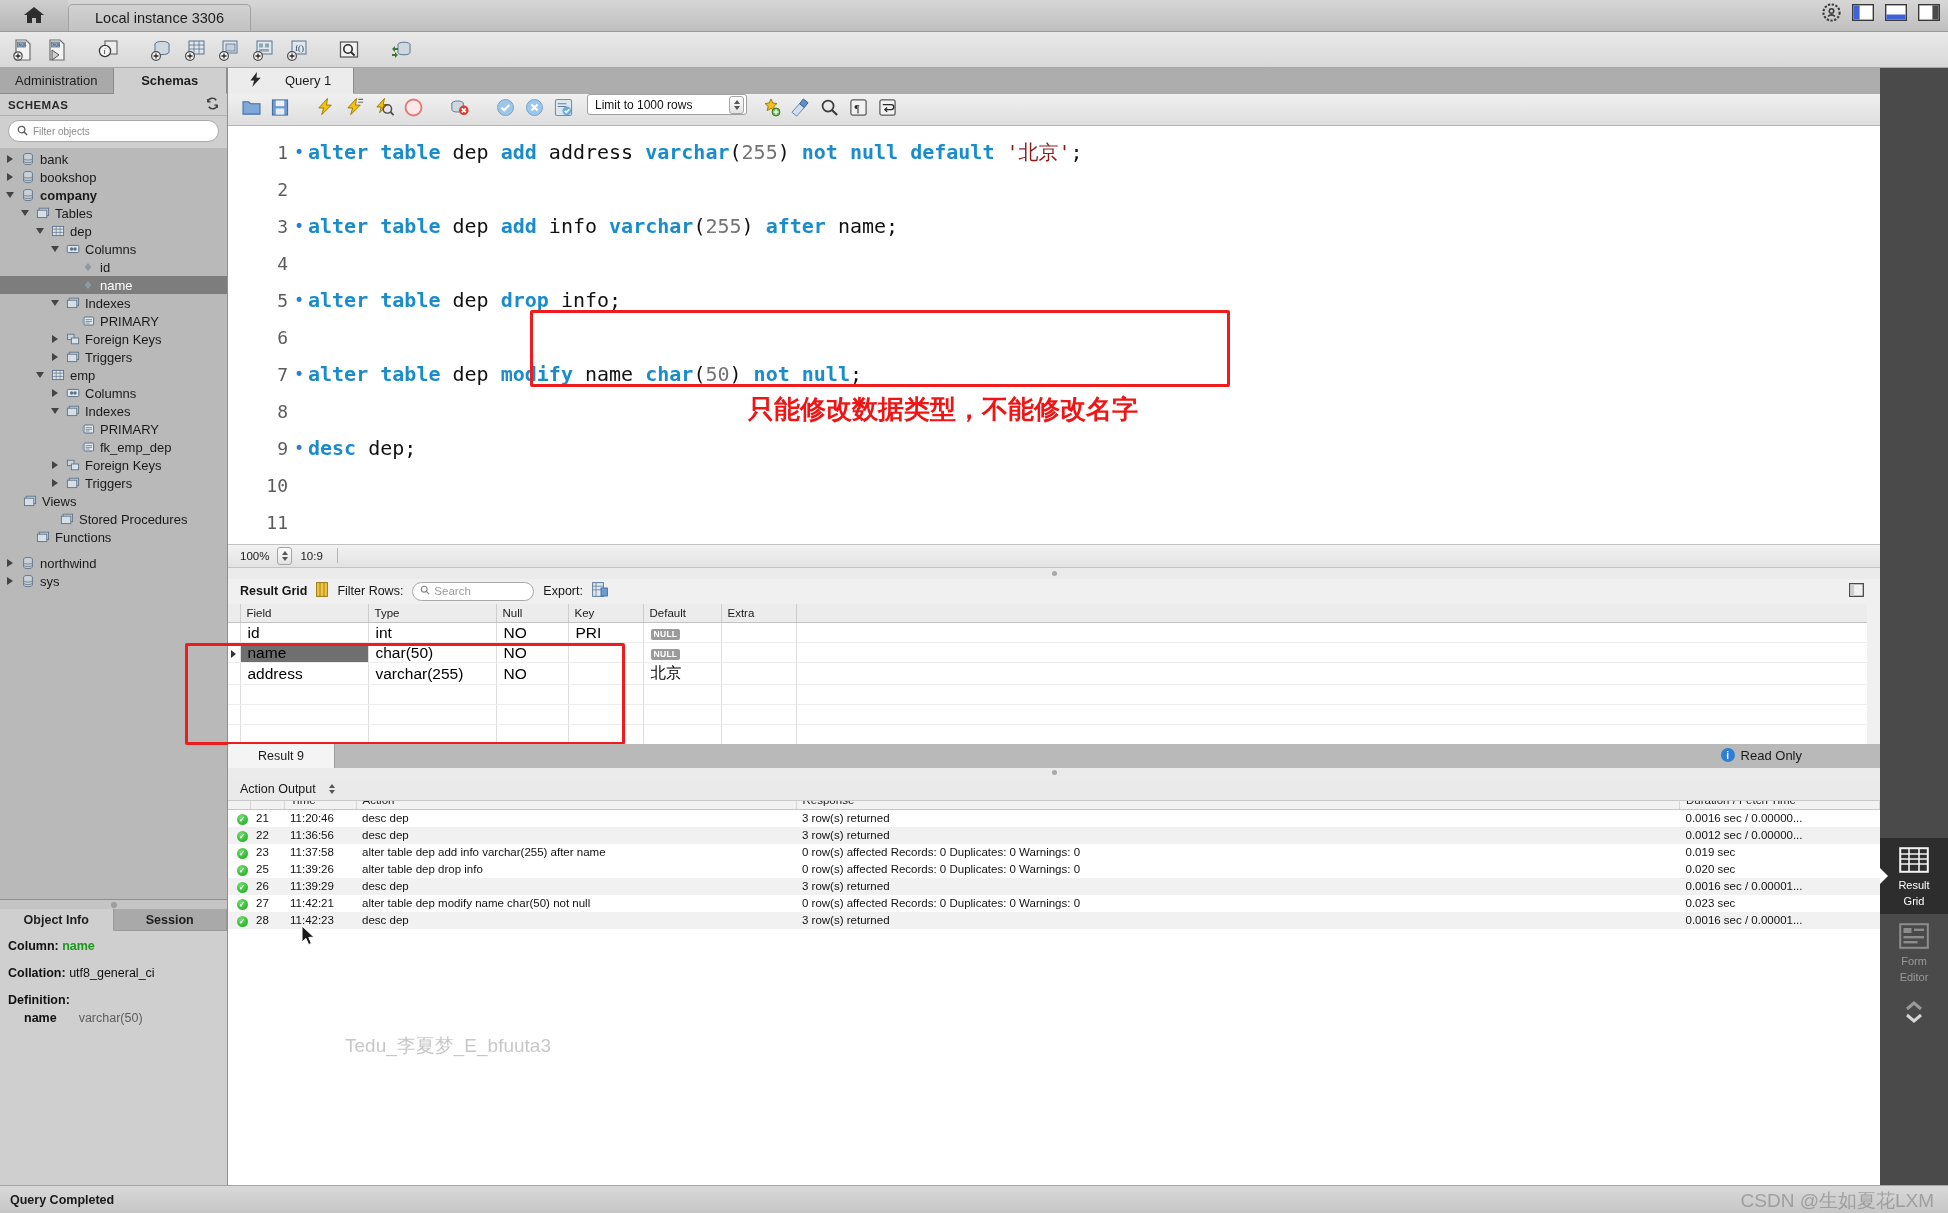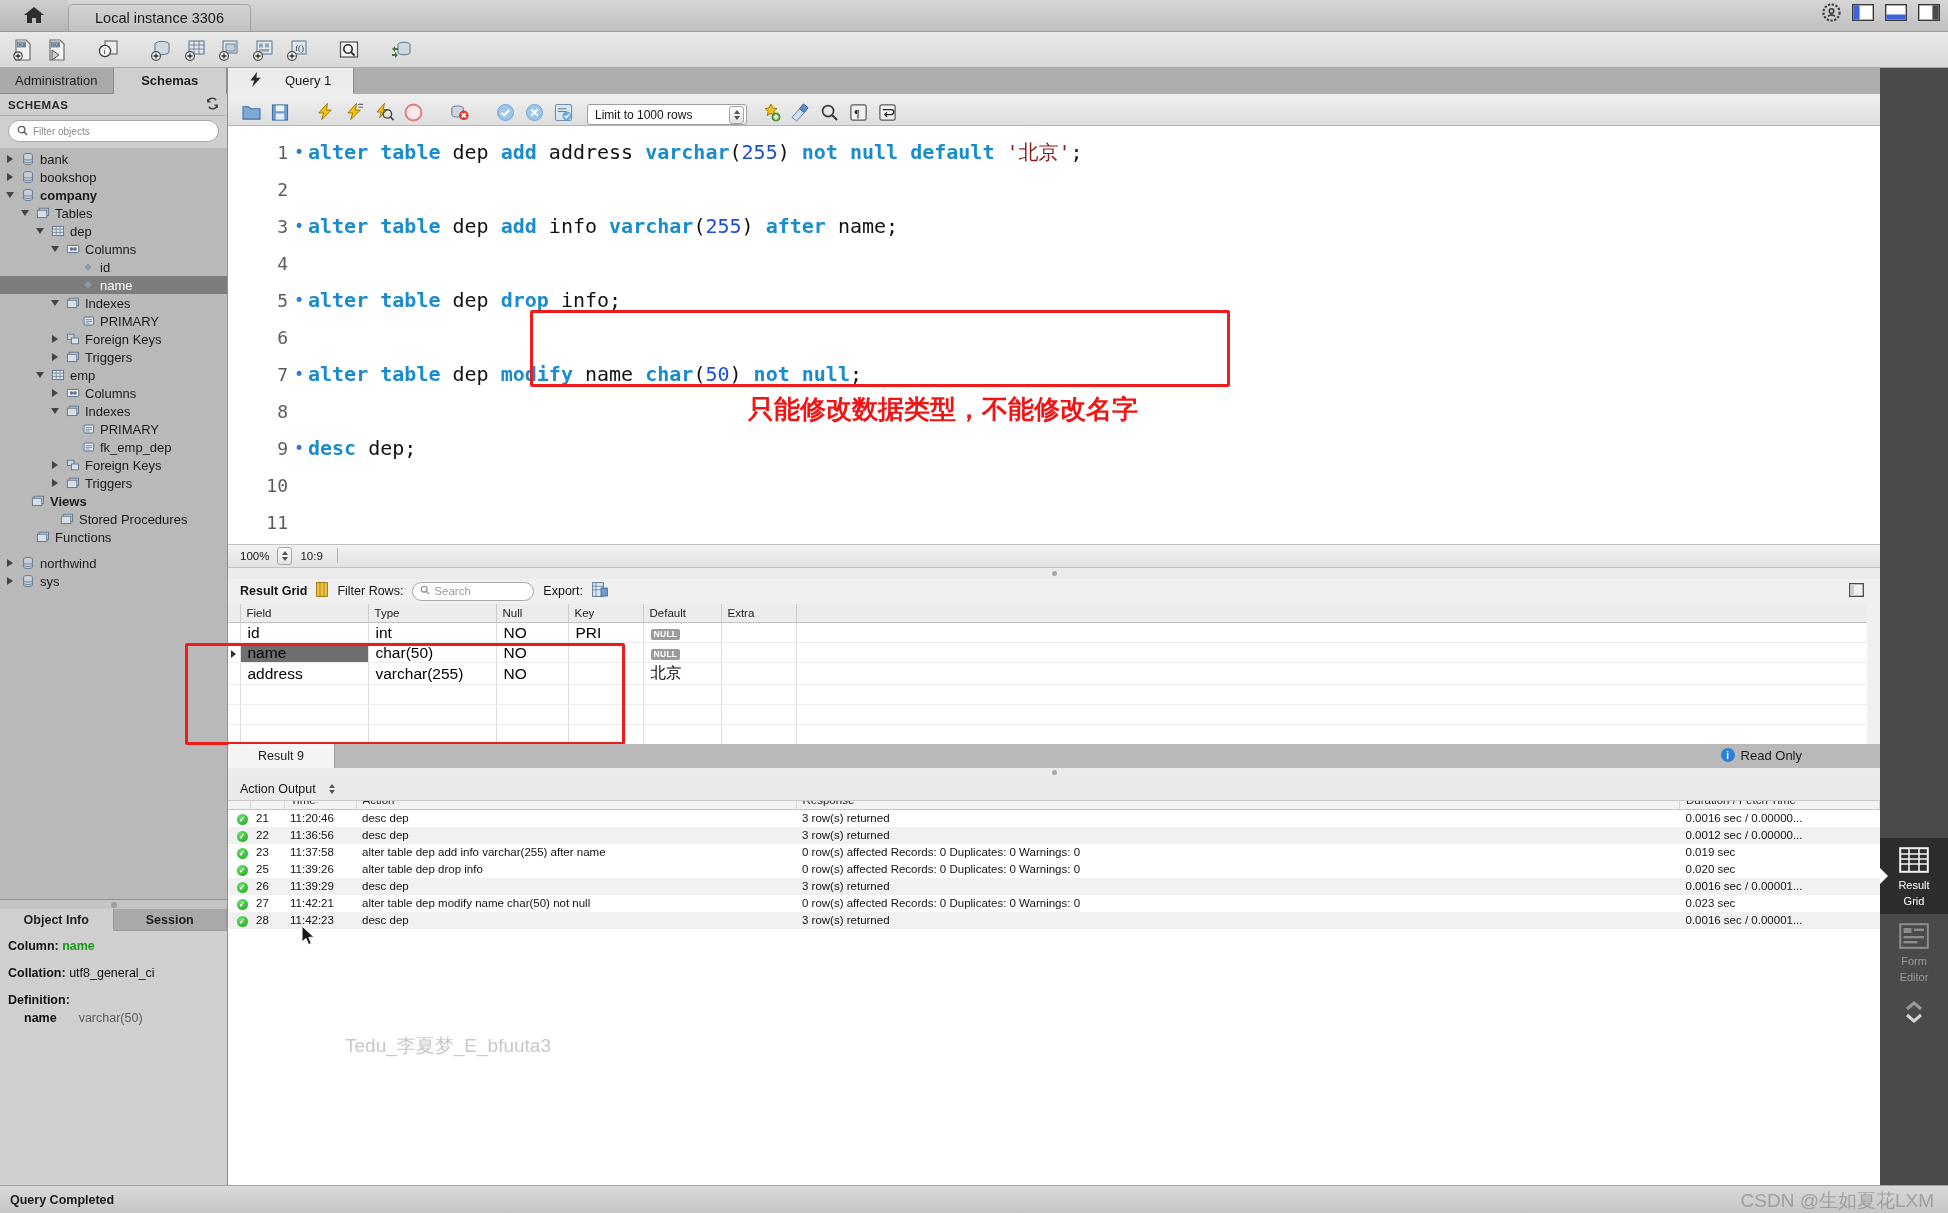--- a/index.html
+++ b/index.html
@@ -101,21 +101,21 @@
   .qtab {
     height: 26px; padding: 0 22px; display: flex; align-items: center; gap: 23px;
     font-size: 13px; color: #1c1c1c; background: #a9a9a9;
     border-right: 1px solid #8c8c8c; border-bottom: 1px solid #8c8c8c;
   }
   .qtab.active { background: #ececec; border-bottom-color: #ececec; }
 
   .qtoolbar {
     height: 32px; background: linear-gradient(#f0f0f0,#dedede);
     border-bottom: 1px solid #b4b4b4;
-    display: flex; align-items: flex-end; padding-left: 10px; gap: 3px;
+    display: flex; align-items: flex-start; padding-left: 10px; gap: 3px;
   }
   .qti { width: 26px; height: 26px; display:flex;align-items:center;justify-content:center; }
   .limit-sel {
     height: 21px; width: 160px; background: #fff; border: 1px solid #9e9e9e; border-radius: 3px;
     display: flex; align-items: center; justify-content: space-between;
     padding: 0 2px 0 7px; font-size: 12px; color: #111; margin: 0 8px;
   }
   .stepper { width: 15px; height: 18px; background: linear-gradient(#fdfdfd,#e2e2e2);
              border: 1px solid #a5a5a5; border-radius: 3px;
              display:flex;flex-direction:column;align-items:center;justify-content:center;gap:2px; }
@@ -131,21 +131,21 @@
     padding-top: 8px;
   }
   .cline { display: flex; height: 37px; align-items: center; white-space: pre; }
   .gut {
     width: 66px; flex: none; text-align: right; padding-right: 6px;
     color: #5c5c5c; font-size: 18px;
   }
   .bullet { width: 14px; flex: none; color: #2d7dd2; font-size: 17px; }
   .ctext { flex: 1; }
   .kw  { color: #1a8ccc; font-weight: bold; }
-  .num { color: #1d4ed8; margin-top: 8px; }
+  .num { color: #737373; margin-top: 8px; }
   .str { color: #8b1a1a; }
   .pln { color: #111; }
 
   .hl-box {
     position: absolute; border: 3px solid #ee1c1c; border-radius: 2px; pointer-events: none;
   }
   .cn-note {
     position: absolute; color: #f01414; font-size: 26px; font-weight: bold;
     font-family: "DejaVu Sans", sans-serif;
   }
@@ -646,21 +646,21 @@
               <i></i>
             </span>
             <span class="ticon">
               <svg width="14" height="14" viewBox="0 0 14 14">
                 <rect x="3.2" y="2.2" width="9.4" height="7.4" fill="#c3cdd6" stroke="#5f7387" stroke-width=".9"></rect>
                 <rect x="1.4" y="4.2" width="9.4" height="7.4" fill="#d7dfe6" stroke="#5f7387" stroke-width=".9"></rect>
               </svg>
             </span>
             <span>Triggers</span>
           </div>
-          <div class="tnode" style="padding-left: 14px; font-weight: bold;">
+          <div class="tnode" style="padding-left: 6px;">
             <span class="arrow"></span>
             <span class="ticon">
               <svg width="14" height="14" viewBox="0 0 14 14">
                 <rect x="3.2" y="2.2" width="9.4" height="7.4" fill="#c3cdd6" stroke="#5f7387" stroke-width=".9"></rect>
                 <rect x="1.4" y="4.2" width="9.4" height="7.4" fill="#d7dfe6" stroke="#5f7387" stroke-width=".9"></rect>
               </svg>
             </span>
             <span>Views</span>
           </div>
           <div class="tnode" style="padding-left: 19px; margin-left: 24px;">

